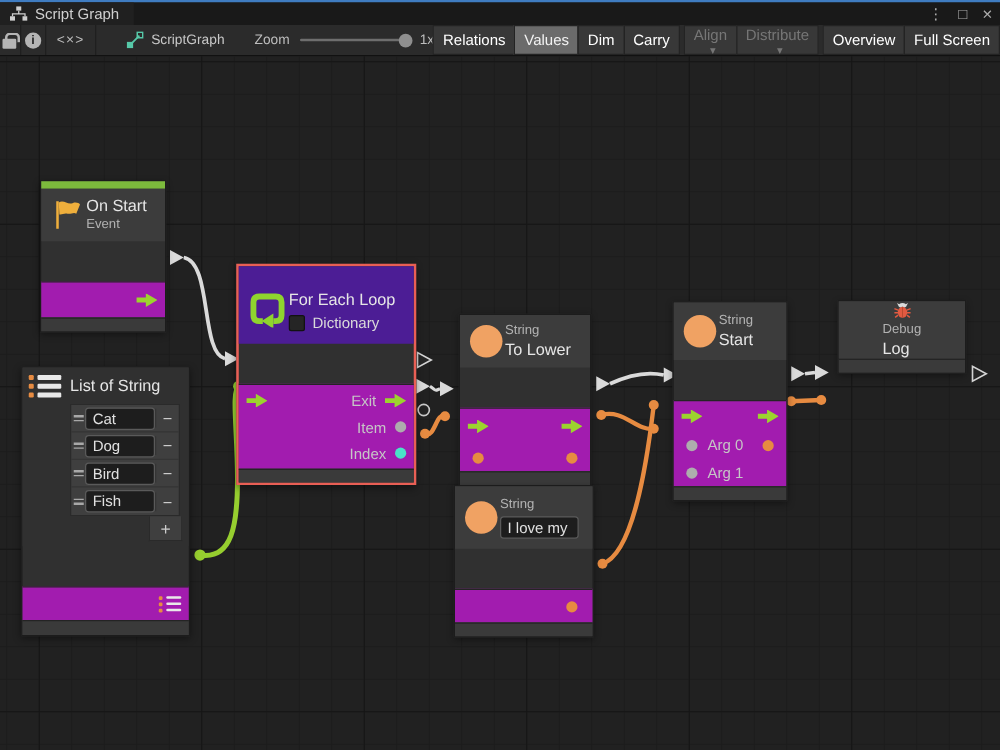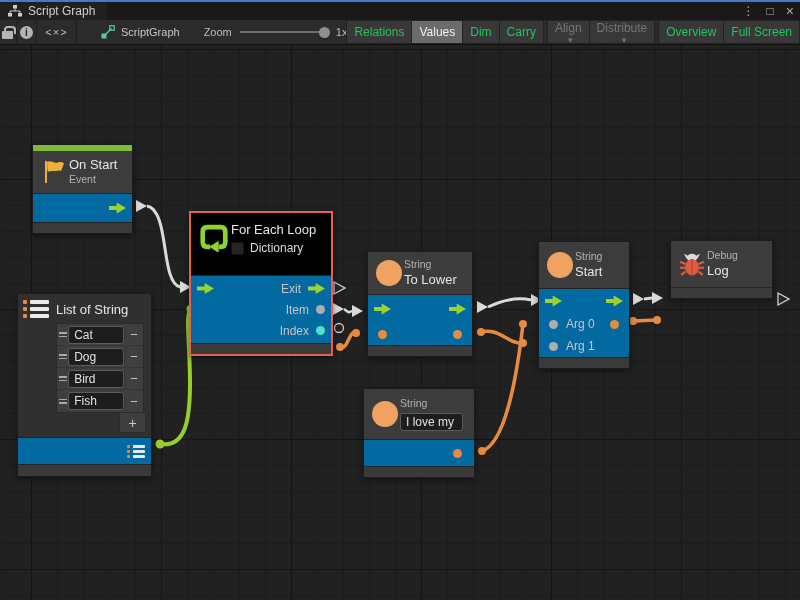--- a/index.html
+++ b/index.html
@@ -24,21 +24,21 @@
   .lock-i:before { content:""; position:absolute; left:1.5px; top:-5px; width:8px; height:6px;
       border:2px solid #B5B5B5; border-bottom:none; border-radius:4px 4px 0 0; }
   .info-i { width:13px; height:13px; border-radius:50%; background:#B5B5B5; color:#262626; font-size:10px;
       font-weight:bold; display:flex; align-items:center; justify-content:center; }
   .breadcrumb { display:flex; align-items:center; gap:6px; padding:0 10px; margin-left:14px; font-size:11px; }
   .zoom-wrap { display:flex; align-items:center; gap:8px; margin-left:14px; font-size:11px; color:#BDBDBD; }
   .zoom-track { position:relative; width:88px; height:2px; background:#6E6E6E; border-radius:1px; }
   .zoom-handle { position:absolute; right:-2px; top:-4.5px; width:11px; height:11px; border-radius:50%; background:#8F8F8F; }
   .tb-right { margin-left:auto; display:flex; align-items:stretch; }
   .tg-btn { display:flex; align-items:center; padding:0 7px; background:#383838; border:1px solid #232323;
-      margin-left:-1px; color:#22c55e; white-space:nowrap; }
+      margin-left:-1px; color:#ffffff; white-space:nowrap; }
   .tg-btn.active { background:#6B6B6B; color:#F2F2F2; }
   .tg-btn.disabled { color:#767676;flex-direction:column; }
   .tg-btn .caret { font-size:9px; margin-left:4px; }
   .gap4 { width:4px; }
 
   
   .canvas { position:relative; width:800px; height:555px; background-color:#212121;
     background-image:
       linear-gradient(#151515 1px, transparent 1px),
       linear-gradient(90deg, #151515 1px, transparent 1px),
@@ -47,21 +47,21 @@
     background-size:130px 130px,130px 130px,26px 26px,26px 26px;
     background-position:31px 4px,31px 4px,5px 4px,5px 4px; }
   .wires { position:absolute; left:0; top:0; width:800px; height:555px; z-index:3; pointer-events:none; }
 
   
   .node { position:absolute; background:#303030; border:1px solid #1C1C1C; z-index:5;
           color:#E2E2E2; box-shadow:0 2px 6px rgba(0,0,0,.45); }
   .nhead { background:#3C3C3C; display:flex; align-items:center; gap:2px; padding:0 8px; }
   .ntitle { font-size:13px; color:#E6E6E6; line-height:1.25; }
   .nsub   { font-size:10.5px; color:#B2B2B2; line-height:1.3; }
-  .nrows  { background:#0369a1; border-top:1px solid #242424; }
+  .nrows  { background:#a21caf; border-top:1px solid #242424;margin-top:32px; }
   .nrow { display:flex; align-items:center; padding:0 6px; }
   .nrow .plabel { font-size:12px; color:#C6C6C6; margin-right:7px; }
   .spacer { flex:1; }
   .nfoot { height:11px; background:#3A3A3A; border-top:1px solid #242424; }
   .parrow { width:17px; height:11px; background:#9CD32E;
      clip-path:polygon(0 32%,45% 32%,45% 0,100% 50%,45% 100%,45% 68%,0 68%); }
   .dot { width:9px; height:9px; border-radius:50%; }
   .dot.orange { background:#E78B41; } .dot.gray { background:#ADADAD; } .dot.cyan { background:#4AE3C8; }
   .bigdot { width:26px; height:26px; border-radius:50%; background:#F0A263; }
   .tfield { background:#1D1D1D; border:1px solid #5A5A5A; border-radius:3px; color:#E0E0E0;
@@ -93,41 +93,41 @@
   .list-ic { display:flex; flex-direction:column; gap:3px; }
   .list-ic .r { display:flex; align-items:center; gap:3px; }
   .list-ic .d { width:4px; height:4px; background:#E78B41; border-radius:1px; }
   .list-ic .b { width:19px; height:3.5px; background:#E9E9E9; border-radius:1px; }
   .list-ic.small { gap:2px; } .list-ic.small .d { width:3px; height:3px; }
   .list-ic.small .b { width:12px; height:2.5px; }
   .list-ic.green .d { background:#9CD32E; } .list-ic.green .b { background:#CBE393; }
 
   
   #node-foreach { left:189px; top:166px; width:144px; border:2px solid #E95F55; background:#303030; }
-  #node-foreach .nhead { height:62px; align-items:flex-start; padding-top:9px; background:#000000;text-align:center; }
+  #node-foreach .nhead { height:62px; align-items:flex-start; padding-top:19px; background:#4c1d95;text-align:center; }
   .fe-col { display:flex; flex-direction:column; gap:4px; }
   .fe-title { font-size:13px; color:#E6E6E6; }
   .fe-check { display:flex; align-items:center; gap:6px; font-size:12px; color:#DADADA; }
   .checkbox { width:13px; height:13px; background:#252525; border:1px solid #121212; border-radius:2px; }
   #node-foreach .nrows { padding:2px 0; }
   #node-foreach .nrow { height:21px; }
 
   
   #node-tolower { left:367px; top:206px; width:106px; }
   #node-tolower .nhead { height:42px; }
   #node-tolower .nrow1 { height:28px; } #node-tolower .nrow2 { height:22px; }
   #node-stringlit { left:363px; top:343px; width:112px; }
   #node-stringlit .nhead { height:50px; }
   #node-stringlit .tfield { width:63px; margin-top:3px; }
   #node-stringlit .nrow { height:26px; justify-content:flex-end; }
   #node-concat { left:538px; top:196px; width:92px; }
   #node-concat .nhead { height:46px; }
   #node-concat .nrow1 { height:24px; } #node-concat .argrow { height:22px; }
   #node-log { left:670px; top:195px; width:103px; }
-  #node-log .nhead { height:46px; }
+  #node-log .nhead { height:46px;flex-direction:column; }
   #node-log .nrow1 { height:27px; } #node-log .argrow { height:22px; }
   .head-col { display:flex; flex-direction:column; }
 </style>
 </head>
 <body>
 
 <div class="focus-line"></div>
 <div class="tabbar">
   <div class="tab">
     <svg width="14" height="12" viewBox="0 0 14 12">

